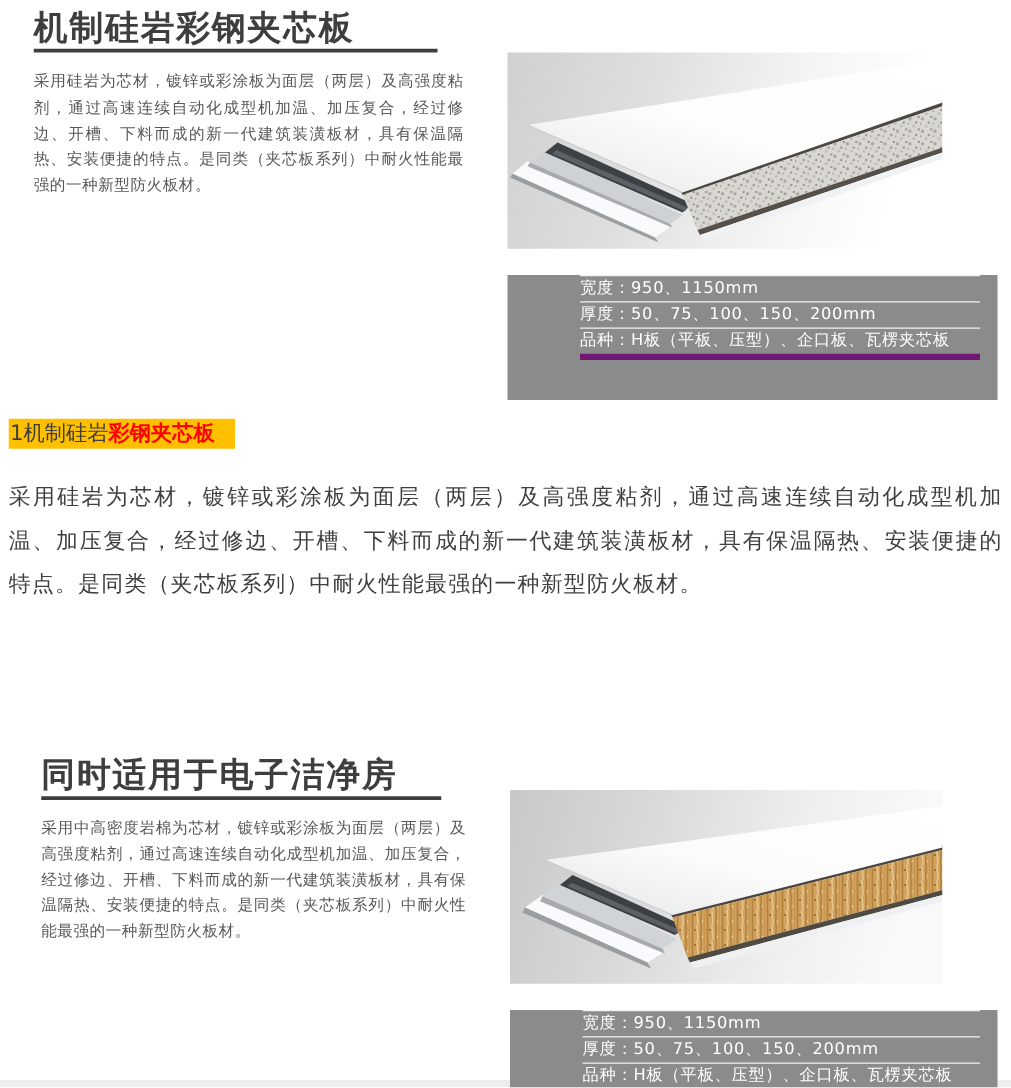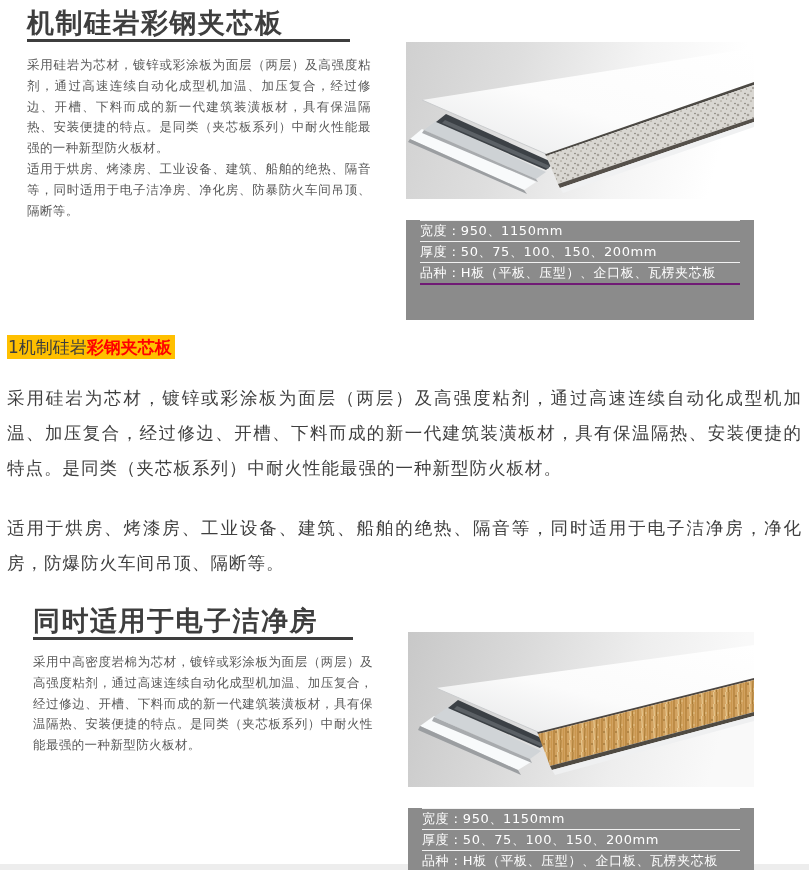--- a/index.html
+++ b/index.html
@@ -9,44 +9,43 @@
               letter-spacing:1.5px;line-height:30px;white-space:nowrap;}
   .title-rule{position:absolute;height:3px;background:#3e3e3e;}
   .small-desc{position:absolute;margin:0;font-size:12.5px;line-height:20.8px;color:#585858;
               letter-spacing:0.4px;text-align:justify;}
   .small-desc p{margin:0;}
   .panel{position:absolute;z-index:2;}
   .photo{position:relative;width:100%;}
   .photo1{background:linear-gradient(105deg,#d0d0d0 0%,#dedede 30%,#f4f4f4 62%,#ffffff 88%);}
   .photo2{background:linear-gradient(105deg,#c8c8c8 0%,#d9d9d9 30%,#eeeeee 62%,#f9f9f9 88%);}
   .photo svg{display:block;}
-  .spec-box{background:#8b8b8b;width:100%;}
+  .spec-box{background:#8b8b8b;width:100%;padding-left:44px;}
   .spec-rows{margin:21px 14px 0 14px;}
   .spec-row{line-height:20px;border-top:1px solid #f2f2f2;color:#ffffff;font-size:13px;
             letter-spacing:0.6px;white-space:nowrap;overflow:hidden;}
-  .spec-row:last-child{border-bottom:2px solid #701a75;}
+  .spec-row:last-child{border-bottom:5px solid #701a75;}
   .article-heading{position:absolute;margin:0;font-size:17px;line-height:24px;font-weight:400;
-                   display:inline-block;padding:0 3px 0 1px;white-space:nowrap;}
+                   display:inline-block;padding:0 16px 0 1px;white-space:nowrap;}
   .hl-prefix{color:#3d3d3d;}
   .hl-em{font-weight:700;}
   .big-para{position:absolute;margin:0;font-size:17.5px;line-height:35px;color:#3f3f3f;
             letter-spacing:1px;text-align:justify;}
   .bottom-strip{position:absolute;left:0;top:864px;width:809px;height:6px;background:#ededed;z-index:1;}
 </style>
 </head>
 <body>
 
 <div class="page">
 
   <section>
     <h1 class="card-title" style="left:27px;top:8px;">机制硅岩彩钢夹芯板</h1>
     <div class="title-rule" style="left:27px;top:39px;width:323px;"></div>
     <div class="small-desc" style="left:27px;top:55px;width:344px;">
       <p>采用硅岩为芯材，镀锌或彩涂板为面层（两层）及高强度粘剂，通过高速连续自动化成型机加温、加压复合，经过修边、开槽、下料而成的新一代建筑装潢板材，具有保温隔热、安装便捷的特点。是同类（夹芯板系列）中耐火性能最强的一种新型防火板材。</p>
-      <p>适用于烘房、烤漆房、工业设备、建筑、船舶的绝热、隔音等，同时适用于电子洁净房、净化房、防暴防火车间吊顶、隔断等。</p>
     </div>
 
     <div class="panel" style="left:406px;top:42px;width:348px;">
       <div class="photo photo1">
         <svg width="348" height="157" viewBox="0 0 348 157">
           <defs>
             <linearGradient id="sheetGrad1" x1="0" y1="1" x2="1" y2="0">
               <stop offset="0" stop-color="#e7e8e9"></stop>
               <stop offset="0.45" stop-color="#fcfcfc"></stop>
               <stop offset="1" stop-color="#ffffff"></stop>
@@ -87,21 +86,20 @@
         </div>
       </div>
     </div>
   </section>
 
   <h2 class="article-heading" style="left:7px;top:335px;background:#FFC000;">
     <span class="hl-prefix">1机制硅岩</span><span class="hl-em" style="color:#FF0000;">彩钢夹芯板</span>
   </h2>
 
   <p class="big-para" style="left:7px;top:381px;width:795px;">采用硅岩为芯材，镀锌或彩涂板为面层（两层）及高强度粘剂，通过高速连续自动化成型机加温、加压复合，经过修边、开槽、下料而成的新一代建筑装潢板材，具有保温隔热、安装便捷的特点。是同类（夹芯板系列）中耐火性能最强的一种新型防火板材。</p>
-  <p class="big-para" style="left:7px;top:511px;width:795px;">适用于烘房、烤漆房、工业设备、建筑、船舶的绝热、隔音等，同时适用于电子洁净房，净化房，防爆防火车间吊顶、隔断等。</p>
 
   <section>
     <h1 class="card-title" style="left:33px;top:606px;">同时适用于电子洁净房</h1>
     <div class="title-rule" style="left:33px;top:637px;width:320px;"></div>
     <div class="small-desc" style="left:33px;top:652px;width:340px;">
       <p>采用中高密度岩棉为芯材，镀锌或彩涂板为面层（两层）及高强度粘剂，通过高速连续自动化成型机加温、加压复合，经过修边、开槽、下料而成的新一代建筑装潢板材，具有保温隔热、安装便捷的特点。是同类（夹芯板系列）中耐火性能最强的一种新型防火板材。</p>
     </div>
 
     <div class="panel" style="left:408px;top:632px;width:346px;">
       <div class="photo photo2">

